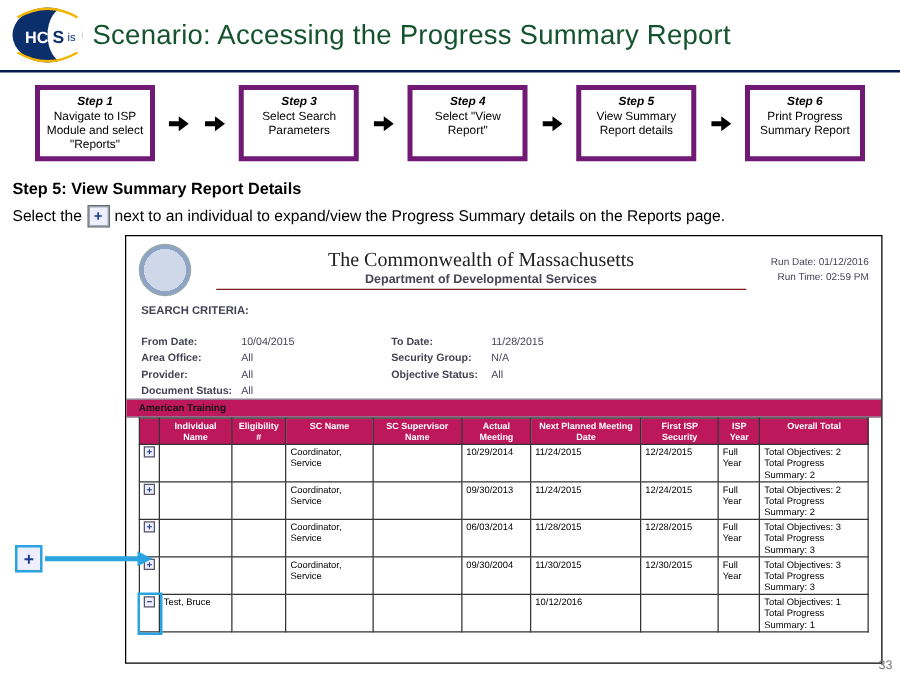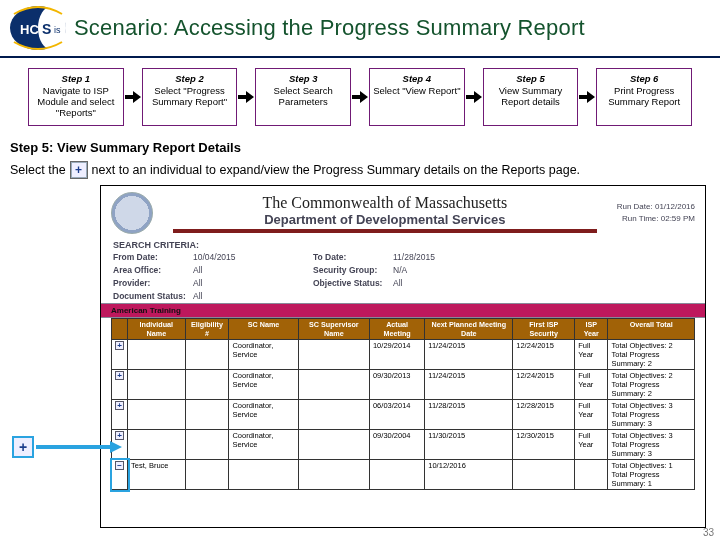--- a/index.html
+++ b/index.html
@@ -30,21 +30,21 @@
     letter-spacing: 0.2px;
   }
   .steps-row {
     display: flex;
     justify-content: space-between;
     align-items: stretch;
     padding: 10px 28px 10px 28px;
     gap: 0;
   }
   .step-box {
-    border: 1px solid #701a75;
+    border: 4px solid #701a75;
     width: 96px;
     min-height: 58px;
     text-align: center;
     font-size: 9.5px;
     line-height: 11px;
     padding: 4px 3px;
     display: flex;
     flex-direction: column;
     justify-content: flex-start;
   }
@@ -102,38 +102,38 @@
     background: radial-gradient(circle at 50% 50%, #cfd8e8 0 60%, #8fa3c4 60% 100%);
     border: 1px solid #9aa;
   }
   .rpt-titles { flex: 1; text-align: center; }
   .rpt-titles .cm {
     font-family: "Brush Script MT", cursive;
     font-size: 16px;
     color: #222;
   }
   .rpt-titles .dep {
-    font-size: 13px;
+    font-size: 10px;
     font-weight: bold;
     color: #445;
-    border-bottom: 4px solid #7f1d1d;
+    border-bottom: 1px solid #7f1d1d;
     padding-bottom: 2px;
     margin: 0 10px;
   }
   .rundate {
     font-size: 8px;
     color: #445;
     text-align: right;
     line-height: 12px;
   }
   .criteria {
     padding: 4px 12px 2px 12px;
     color: #445;
   }
-  .criteria .hdr { font-weight: bold; font-size: 9px; margin-bottom: 2px; }
+  .criteria .hdr { font-weight: bold; font-size: 9px; margin-bottom: 15px; }
   .crit-grid {
     display: grid;
     grid-template-columns: 80px 120px 80px 120px;
     row-gap: 3px;
     font-size: 8.5px;
   }
   .crit-grid .lab { font-weight: bold; }
   .section-bar {
     background: #be185d;
     color: #111;
@@ -149,21 +149,21 @@
     border-collapse: collapse;
     font-size: 7.5px;
   }
   table.grid th, table.grid td {
     border: 1px solid #333;
     padding: 1px 3px;
     text-align: left;
     vertical-align: top;
   }
   table.grid th {
-    background: #a16207;
+    background: #be185d;
     color: #fff;
     font-weight: bold;
     font-size: 7.2px;
     text-align: center;
   }
   .expander-cell { width: 14px; text-align: center; }
   .mini-plus {
     display: inline-block;
     width: 9px; height: 9px;
     border: 1px solid #556;
@@ -223,24 +223,20 @@
 <div class="steps-row">
   <div class="step-box">
     <span class="sn">Step 1</span>
     <span>Navigate to ISP Module and select "Reports"</span>
   </div>
   <div class="arrow">
       <svg viewBox="0 0 16 12">
         <path d="M0 4 H8 V0 L16 6 L8 12 V8 H0 Z" fill="#000"></path>
       </svg>
     </div>
-  <div class="step-box">
-    <span class="sn">Step 2</span>
-    <span>Select "Progress Summary Report"</span>
-  </div>
   <div class="arrow">
       <svg viewBox="0 0 16 12">
         <path d="M0 4 H8 V0 L16 6 L8 12 V8 H0 Z" fill="#000"></path>
       </svg>
     </div>
   <div class="step-box">
     <span class="sn">Step 3</span>
     <span>Select Search Parameters</span>
   </div>
   <div class="arrow">

